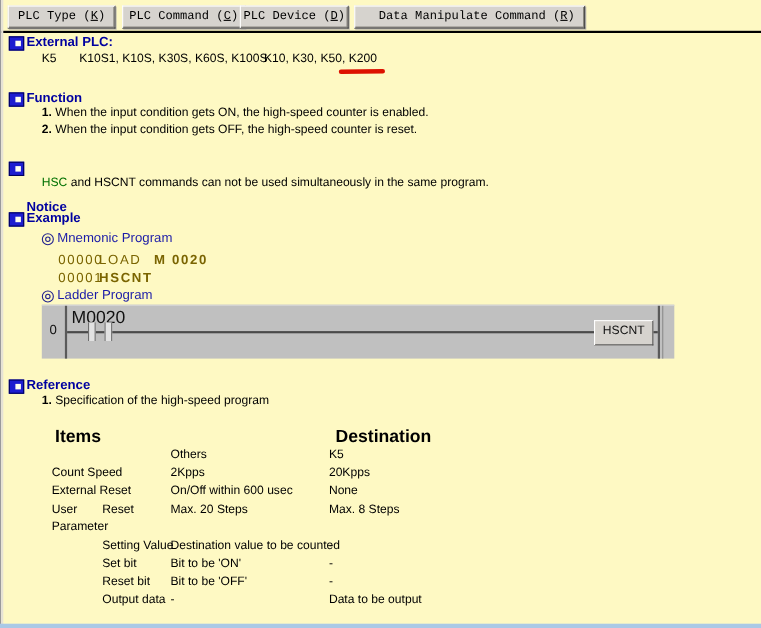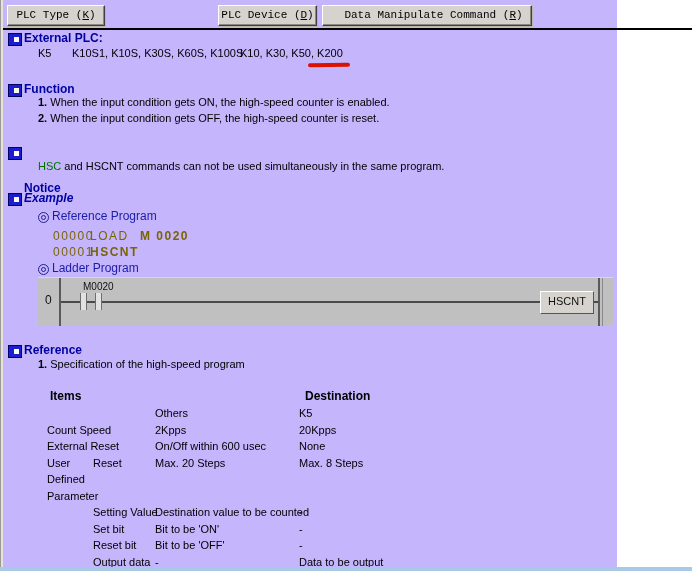--- a/index.html
+++ b/index.html
@@ -1,19 +1,19 @@
 <!DOCTYPE html>
 <html><head>
 <meta charset="utf-8">
 <style>
   html,body{margin:0;padding:0;}
   body{width:692px;height:571px;overflow:hidden;}
   .page{
-    position:relative;width:617px;height:571px;
-    background:#c4b5fd;
+    position:relative;width:692px;height:571px;
+    background:#fef9c3;
     font-family:"Liberation Sans", sans-serif;
     font-size:11px;color:#000;
   }
   
   .edge-dark{position:absolute;left:0;top:0;width:1px;height:571px;background:#9a9a9a;}
   .edge-light{position:absolute;left:1px;top:0;width:2px;height:571px;background:#e6e2d6;}
   .bottom-strip{position:absolute;left:0;top:567px;width:692px;height:4px;background:#aac9e6;}
 
   
   .toolbar{position:absolute;left:0;top:0;width:692px;height:28px;}
@@ -57,45 +57,46 @@
   
   .ladder{position:absolute;left:38px;top:277px;width:575px;height:48px;background:#C0C0C0;border-top:1px solid #d8d8d8;}
   .rung-num{position:absolute;left:7px;top:15px;font-size:12px;color:#111;}
   .lrail{position:absolute;left:21px;top:0;width:2px;height:48px;background:#5a5a5a;}
   .rrail{position:absolute;left:560px;top:0;width:2px;height:48px;background:#5a5a5a;}
   .rrail2{position:absolute;left:564px;top:0;width:1px;height:48px;background:#8a8a8a;}
   .wire{position:absolute;left:23px;top:23px;width:537px;height:2px;background:#4a4a4a;}
   .cbar{position:absolute;top:15px;width:5px;height:17px;background:#e2e2e2;border-left:1px solid #6e6e6e;border-right:1px solid #6e6e6e;}
   .cbar.b1{left:42px;}
   .cbar.b2{left:57px;}
-  .contact-label{position:absolute;left:45px;top:3px;font-size:10px;color:#111;white-space:nowrap;}
+  .contact-label{position:absolute;left:27px;top:3px;font-size:16px;color:#111;white-space:nowrap;}
   .coil-box{
     position:absolute;left:502px;top:13px;width:52px;height:21px;
     background:#D6D3CE;border-top:1px solid #fff;border-left:1px solid #fff;
     border-right:1px solid #555;border-bottom:1px solid #555;
     text-align:center;line-height:19px;font-size:11px;color:#111;
   }
 
   
-  .thead{position:absolute;font-weight:bold;font-size:12px;color:#000;white-space:nowrap;}
+  .thead{position:absolute;font-weight:bold;font-size:16px;color:#000;white-space:nowrap;}
   .spec-table{position:absolute;left:0;top:407px;width:692px;}
   .trow{position:relative;height:16.5px;}
   .trow span{position:absolute;white-space:nowrap;}
   .tc1{left:47px;}
   .tc2{left:93px;}
   .tc3{left:155px;}
   .tc4{left:299px;}
 </style>
 </head>
 <body>
 
 <div class="page">
 
   <div class="toolbar">
     <button class="tbtn" style="left:7px;width:98px;"><span>PLC Type (</span><span class="key">K</span><span>)</span></button>
+    <button class="tbtn" style="left:111px;width:112px;"><span>PLC Command (</span><span class="key">C</span><span>)</span></button>
     <button class="tbtn" style="left:218px;width:99px;text-align:center;"><span>PLC Device (</span><span class="key">D</span><span>)</span></button>
     <button class="tbtn" style="left:322px;width:210px;padding-left:13px;"><span>Data Manipulate Command (</span><span class="key">R</span><span>)</span></button>
   </div>
   <div class="sep-line"></div>
 
   <span class="hicon" style="left:8px;top:33px;">
       <span class="hin"></span>
     </span>
   <div class="htitle" style="left:24px;top:31px;">External PLC:</div>
   <div class="kgroup" style="left:38px;top:47px;">K5</div>
@@ -112,26 +113,26 @@
 
   <span class="hicon" style="left:8px;top:147px;">
       <span class="hin"></span>
     </span>
   <div class="htitle" style="left:24px;top:145px;margin-top:36px;">Notice</div>
   <div class="bodyline" style="left:38px;top:160px;"><a class="green-link">HSC</a><span> and HSCNT commands can not be used simultaneously in the same program.</span></div>
 
   <span class="hicon" style="left:8px;top:193px;">
       <span class="hin"></span>
     </span>
-  <div class="htitle" style="left:24px;top:191px;font-style:italic;">Example</div>
+  <div class="htitle" style="left:24px;top:191px;">Example</div>
 
   <span class="cicon" style="left:38px;top:212px;">
       <span class="cin"></span>
     </span>
-  <div class="sublabel" style="left:52px;top:209px;">Reference Program</div>
+  <div class="sublabel" style="left:52px;top:209px;">Mnemonic Program</div>
 
   <div class="mline" style="top:229px;">
     <span class="m-addr">00000</span>
     <span class="m-op">LOAD</span>
     <span class="m-operand">M 0020</span>
   </div>
   <div class="mline" style="top:245px;">
     <span class="m-addr">00001</span>
     <span class="m-op m-bold">HSCNT</span>
     <span class="m-operand"></span>
@@ -182,26 +183,20 @@
         <span class="tc3">On/Off within 600 usec</span>
         <span class="tc4">None</span>
     </div>
     <div class="trow">
       <span class="tc1">User</span>
         <span class="tc2">Reset</span>
         <span class="tc3">Max. 20 Steps</span>
         <span class="tc4">Max. 8 Steps</span>
     </div>
     <div class="trow">
-      <span class="tc1">Defined</span>
-        <span class="tc2"></span>
-        <span class="tc3"></span>
-        <span class="tc4"></span>
-    </div>
-    <div class="trow">
       <span class="tc1">Parameter</span>
         <span class="tc2"></span>
         <span class="tc3"></span>
         <span class="tc4"></span>
     </div>
     <div class="trow">
       <span class="tc1"></span>
         <span class="tc2">Setting Value</span>
         <span class="tc3">Destination value to be counted</span>
         <span class="tc4">-</span>

